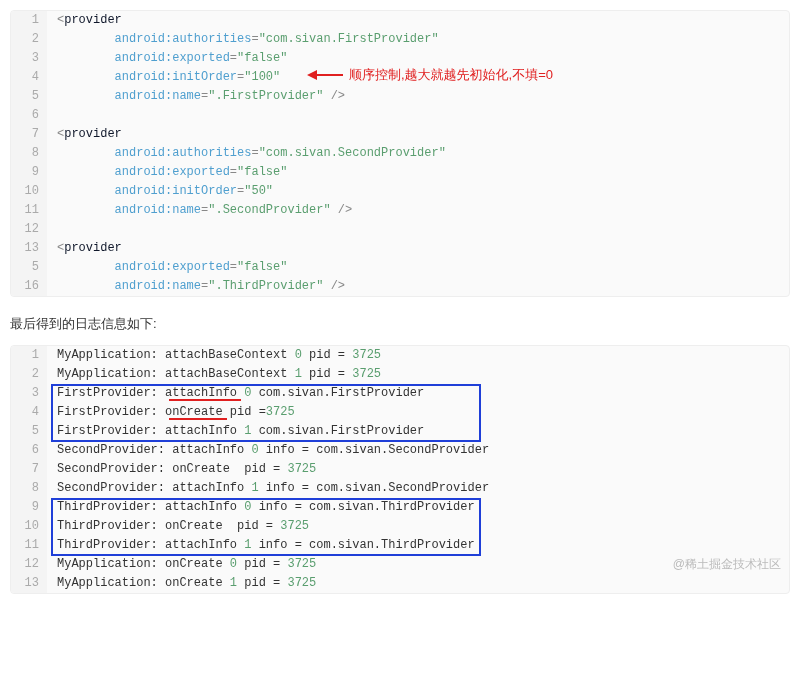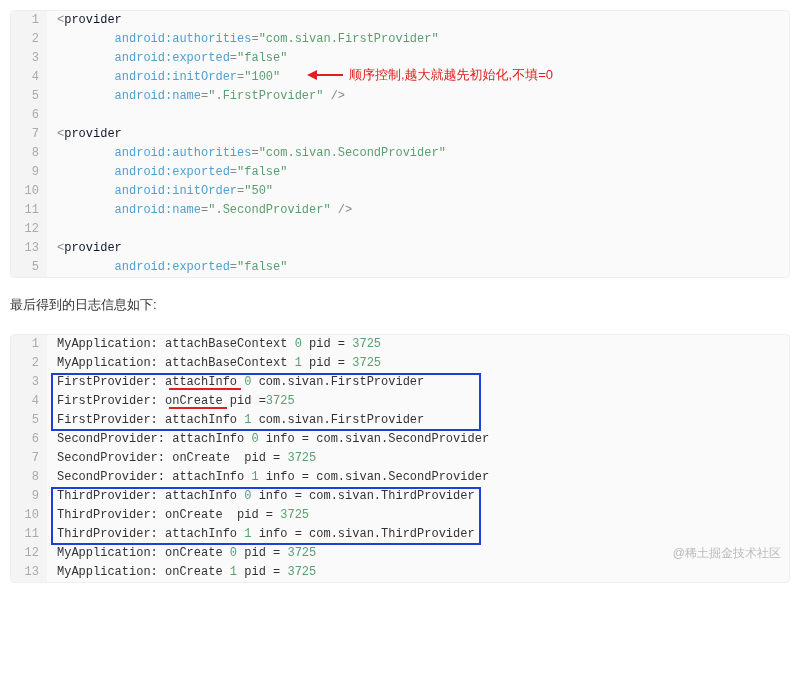--- a/index.html
+++ b/index.html
@@ -5,21 +5,21 @@
 * { margin: 0; padding: 0; box-sizing: border-box; }
 body { background: #fff; font-family: Consolas, Monaco, 'Courier New', monospace; font-size: 12px; color: #333; padding: 10px; width: 800px; }
 .code-block { background: #fafafa; border: 1px solid #eee; border-radius: 4px; overflow: hidden; position: relative; }
 .code-row { display: flex; line-height: 19px; }
 .line-num { width: 36px; text-align: right; color: #aaa; padding-right: 8px; background: #f4f4f4; flex-shrink: 0; user-select: none; }
 .code-content { padding-left: 10px; white-space: pre; flex: 1; position: relative; }
 .tag { color: #0f172a; }
 .attr { color: #4f9fcf; text-align: right; }
 .str { color: #5a9e6f; }
 .punc { color: #888; }
-.description { margin: 18px 0 20px 0; font-family: -apple-system, "PingFang SC", sans-serif; font-size: 13px; color: #333; }
+.description { margin: 18px 0 12px 0; font-family: -apple-system, "PingFang SC", sans-serif; font-size: 13px; color: #333; }
 .annotation { position: absolute; color: #e02020; font-family: -apple-system, "PingFang SC", sans-serif; font-size: 13px; pointer-events: none; display: flex; align-items: center; }
 .annotation svg { margin-right: 4px; }
 .highlight-box { position: absolute; border: 2px solid #1f3fd8; pointer-events: none; }
 .underline-red { position: absolute; height: 2px; background: #e02020; pointer-events: none; }
 .watermark { position: absolute; right: 8px; bottom: 20px; color: #bbb; font-family: -apple-system, "PingFang SC", sans-serif; font-size: 12px; }
 </style>
 </head>
 <body>
 
 <div class="code-block" id="block1">
@@ -71,20 +71,24 @@
       <div class="line-num">12</div>
       <div class="code-content">&nbsp;</div>
     </div>
     <div class="code-row">
       <div class="line-num">13</div>
       <div class="code-content"><span class="punc">&lt;</span><span class="tag">provider</span></div>
     </div>
     <div class="code-row">
       <div class="line-num">5</div>
       <div class="code-content">        <span class="attr">android:exported</span><span class="punc">=</span><span class="str">"false"</span></div>
+    </div>
+    <div class="code-row">
+      <div class="line-num">16</div>
+      <div class="code-content">        <span class="attr">android:name</span><span class="punc">=</span><span class="str">".ThirdProvider"</span> <span class="punc">/&gt;</span></div>
     </div>
 
   <div class="annotation" style="top:55px; left:296px;">
     <svg width="38" height="14">
       <line x1="36" y1="7" x2="4" y2="7" stroke="#e02020" stroke-width="2"></line>
       <polygon points="0,7 10,2 10,12" fill="#e02020"></polygon>
     </svg>
     <span>顺序控制,越大就越先初始化,不填=0</span>
   </div>
 </div>

